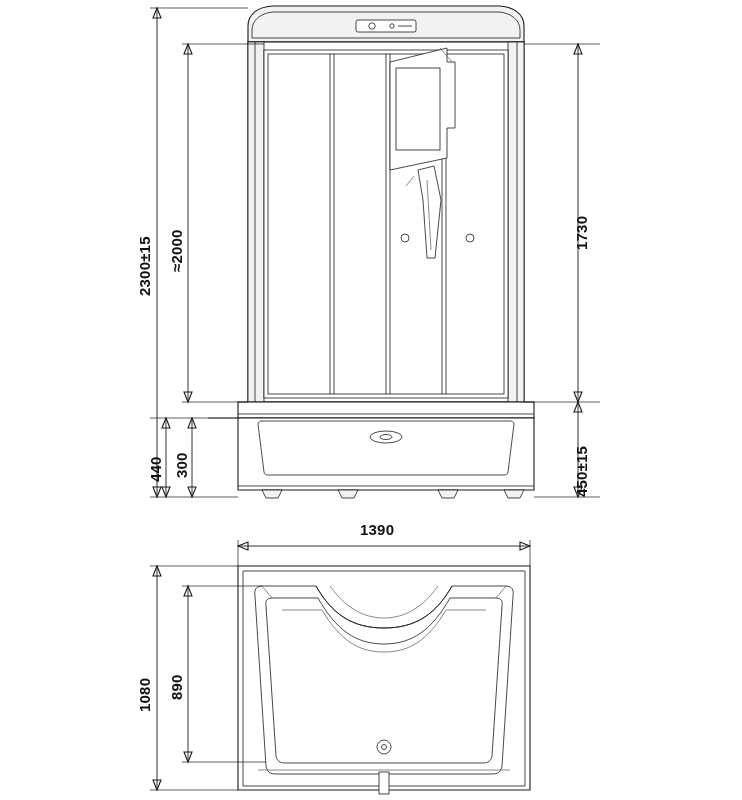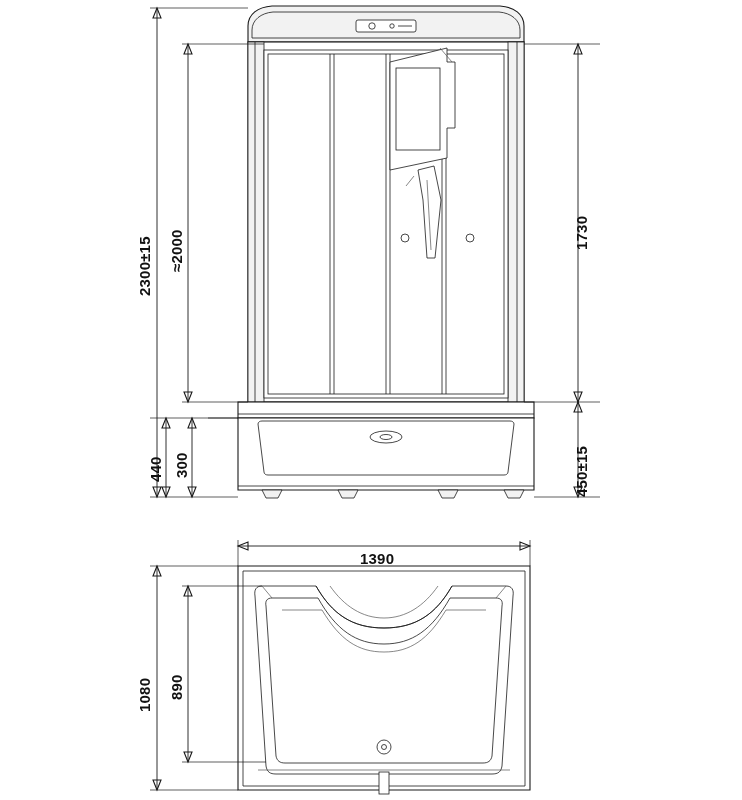--- a/index.html
+++ b/index.html
@@ -231,19 +231,19 @@
   <div class="dim-label vert" style="left:168px; top:272px;">≈2000</div>
 
   <div class="dim-label vert" style="left:147px; top:482px;">440</div>
 
   <div class="dim-label vert" style="left:173px; top:478px;">300</div>
 
   <div class="dim-label vert" style="left:573px; top:250px;">1730</div>
 
   <div class="dim-label vert" style="left:573px; top:497px;">450±15</div>
 
-  <div class="dim-label" style="left:360px; top:550px;">1390</div>
+  <div class="dim-label" style="left:360px; top:521px;">1390</div>
 
   <div class="dim-label vert" style="left:136px; top:712px;">1080</div>
 
   <div class="dim-label vert" style="left:168px; top:700px;">890</div>
 
 </div>
 
 </body></html>

